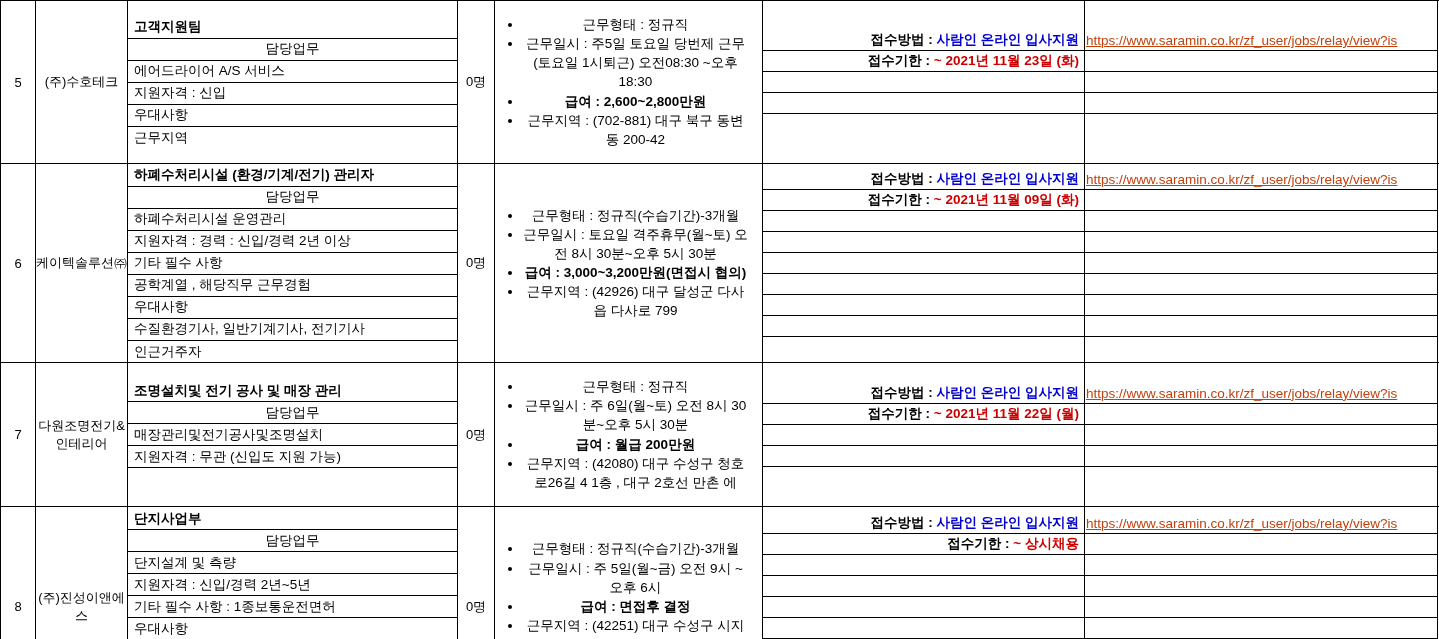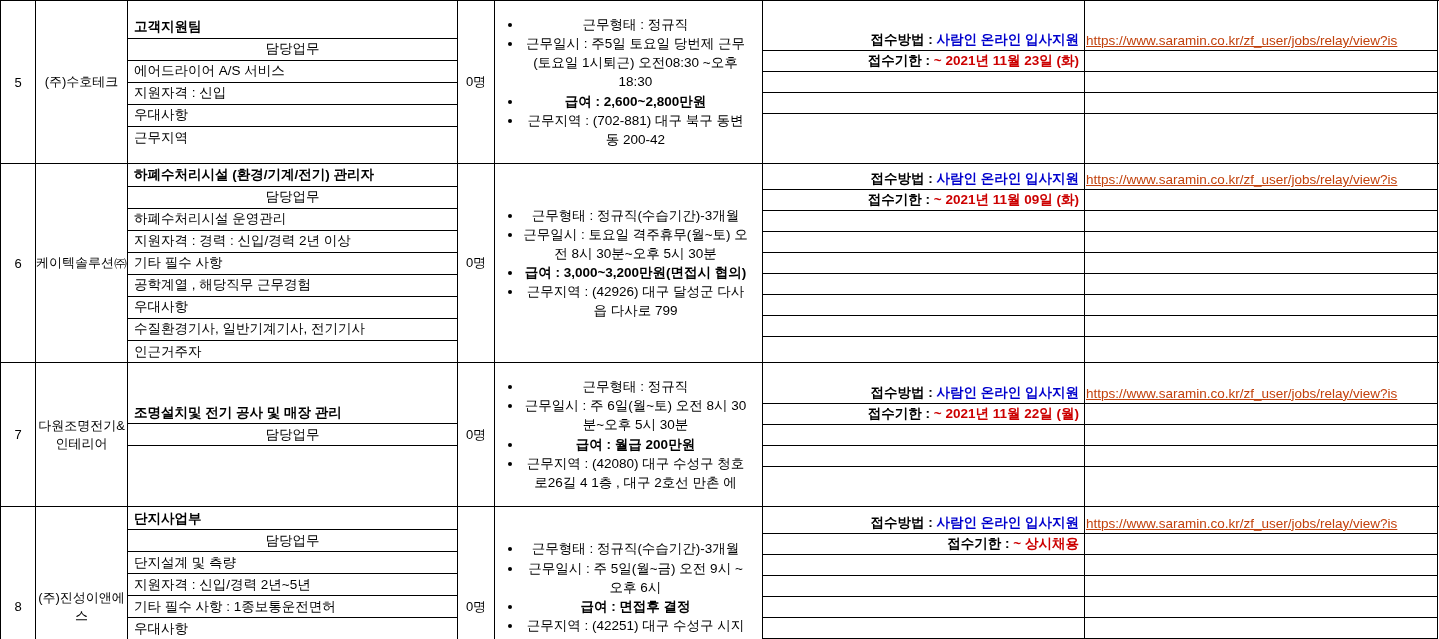--- a/index.html
+++ b/index.html
@@ -373,20 +373,26 @@
         <td>
           <table class="inner">
             <tbody>
                 <tr>
                   <td class="sub-title">조명설치및 전기 공사 및 매장 관리</td>
                 </tr>
             <tr>
                   <td class="sub-label">담당업무</td>
                 </tr>
             <tr>
+                  <td class="sub-plain">매장관리및전기공사및조명설치</td>
+                </tr>
+            <tr>
+                  <td class="sub-plain">지원자격 : 무관 (신입도 지원 가능)</td>
+                </tr>
+            <tr>
                   <td class="sub-empty"></td>
                 </tr>
           </tbody>
             </table>
         </td>
         <td class="cell-count">0명</td>
         <td class="cell-cond">
           <ul>
             <li class="clip-top">근무형태 : 정규직</li>
             <li>근무일시 : 주 6일(월~토) 오전 8시 30분~오후 5시 30분</li>

